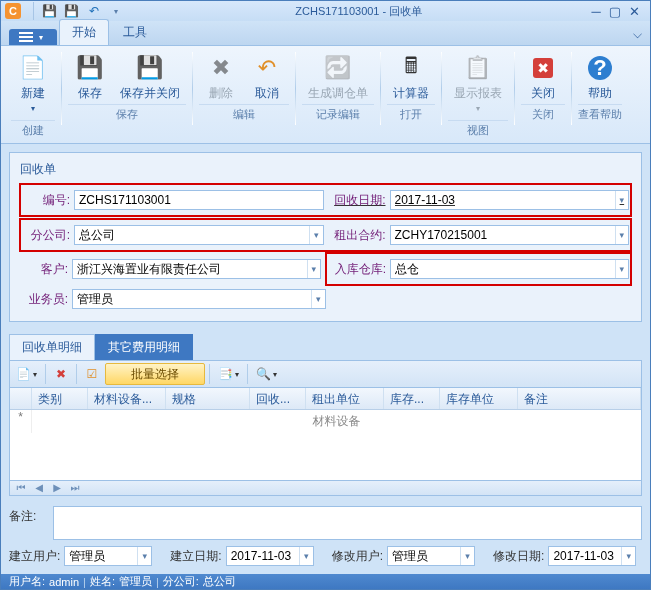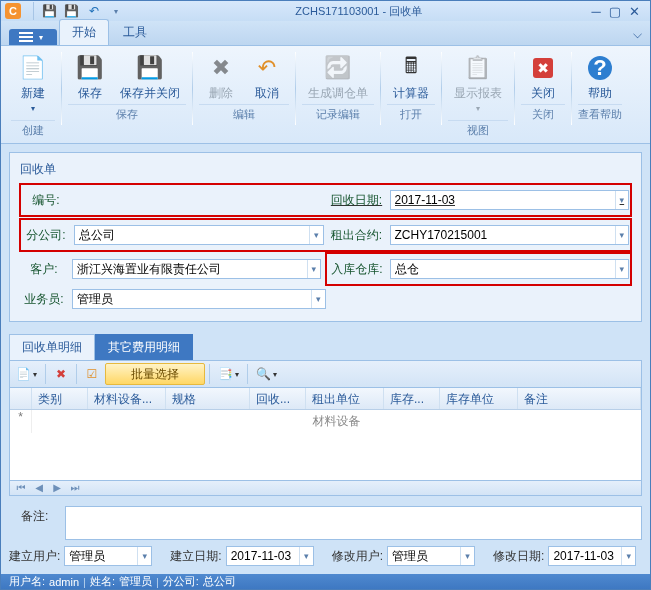--- a/index.html
+++ b/index.html
@@ -29,21 +29,21 @@
   .ribbtn .icon { width:32px; height:32px; display:flex; align-items:center; justify-content:center; font-size:22px;}
   .ribbtn .lbl { font-size:12px; color:#2a5a99; text-align:center; line-height:14px; padding-top:2px;}
   .ribbtn.disabled .lbl { color:#9aa7b4; }
   .ribbtn.disabled .icon { filter:grayscale(1); opacity:.55;}
   .ribgroup .grplbl { font-size:11px; color:#5b7fab; padding:2px 0 3px 0; width:100%; text-align:center; border-top:1px solid #c7dbf1; margin-top:2px;}
   .ribsep { width:1px; background:linear-gradient(#fff,#b0cdea,#fff); margin:4px 2px 18px 2px;}
   
   .formarea { margin:8px; border:1px solid #9cc0e6; background:#eaf2fb; padding:8px 10px; }
   .formarea .sectitle { color:#2a5a99; font-size:12px; margin-bottom:6px;}
   .frow { display:flex; align-items:center; margin:2px 0; min-height:24px;}
-  .flabel { width:52px; color:#14532d; text-align:center; padding-right:4px;}
+  .flabel { width:52px; color:#701a75; text-align:right; padding-right:4px;}
   .fldwrap { display:flex; align-items:center; border:1px solid #9cc0e6; background:#fff; height:20px; }
   .fldwrap input { border:none; outline:none; width:100%; height:100%; font-size:12px; padding:0 4px; background:transparent;}
   .fldwrap .dd { width:14px; text-align:center; color:#5b7fab; border-left:1px solid #cfe0f1; cursor:pointer; font-size:9px; line-height:18px;}
   .hl { border:2px solid #d40000; padding:1px; margin:-1px; }
   
   .subtabs { margin:4px 8px 0 8px; display:flex; }
   .subtab { padding:4px 12px; border:1px solid #9cc0e6; border-bottom:none; background:#e9f2fc; color:#2a5a99; cursor:pointer; font-size:12px;}
   .subtab.inactive { background:#3e78c2; color:#fff; border-color:#3e78c2;}
   
   .gridtb { margin:0 8px; background:linear-gradient(#e5effb,#d3e4f6); border:1px solid #9cc0e6; display:flex; align-items:center; padding:2px; gap:2px; height:28px;}
@@ -54,21 +54,21 @@
   .grid { margin:0 8px; border:1px solid #9cc0e6; border-top:none; background:#fff; height:140px; display:flex; flex-direction:column;}
   .ghdr { display:flex; background:linear-gradient(#f2f7fd,#dde9f7); border-bottom:1px solid #b8cfe8; height:22px;}
   .gcol { border-right:1px solid #cfe0f1; padding:3px 6px; font-size:12px; color:#2a5a99; overflow:hidden; white-space:nowrap;}
   .gbody { flex:1; overflow:auto; position:relative;}
   .newrow { display:flex; }
   .newrow .rowmark{width:22px;text-align:center;color:#7a7a7a;border-right:1px solid #eee;}
   .newrow .newmsg{flex:1;text-align:center;color:#888;padding:3px 0;font-size:12px;}
   .gridpager{margin:0 8px;background:linear-gradient(#e5effb,#d3e4f6);border:1px solid #9cc0e6;border-top:none;height:22px;display:flex;align-items:center;padding:0 4px;gap:4px;}
   .pagerbtn{width:14px;height:14px;color:#6e90b9;cursor:pointer;text-align:center;line-height:14px;font-size:10px;}
   
-  .remarkrow{margin:10px 8px 0 20px;display:flex;align-items:flex-start;}
+  .remarkrow{margin:10px 8px 0 8px;display:flex;align-items:flex-start;}
   .remarkrow textarea{flex:1;height:34px;border:1px solid #9cc0e6;resize:none;font-size:12px;padding:2px 4px;}
   
   .footrow{margin:6px 8px 8px 8px; display:flex; align-items:center; gap:4px;}
   .footlbl{color:#333;}
   .footfld{display:flex;align-items:center;border:1px solid #9cc0e6;background:#fff;height:20px;}
   .footfld input{border:none;outline:none;height:100%;font-size:12px;padding:0 4px;width:72px;}
   .footfld .dd{width:14px;text-align:center;color:#5b7fab;border-left:1px solid #cfe0f1;font-size:9px;line-height:18px;cursor:pointer;}
   
   .statusbar{height:22px;background:linear-gradient(#4f89cf,#3e78c2);color:#fff;display:flex;align-items:center;padding:0 8px;font-size:11px;gap:4px;margin-top:auto;}
   .statusbar .ssep{color:#b9d2ee;}
@@ -211,20 +211,23 @@
       <div class="grplbl">查看帮助</div>
     </div>
   </div>
 
   <div class="formarea">
     <div class="sectitle">回收单</div>
 
     <div class="hl" style="display:flex;">
       <div class="frow" style="flex:1;">
         <div class="flabel">编号:</div>
+        <div class="fldwrap" style="flex:1;">
+          <input value="ZCHS171103001" style="">
+        </div>
       </div>
       <div class="frow" style="flex:1;margin-left:4px;text-decoration:underline;">
         <div class="flabel" style="width:62px;">回收日期:</div>
         <div class="fldwrap" style="flex:1;">
           <input value="2017-11-03" style="">
           <div class="dd">▾</div>
         </div>
       </div>
     </div>
 

